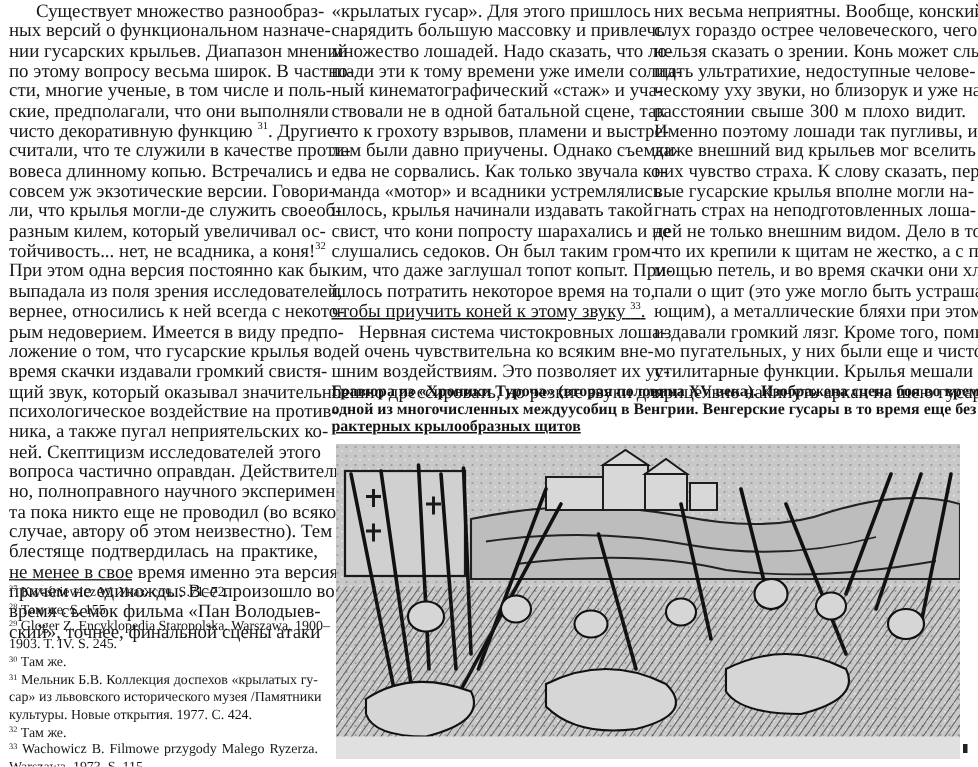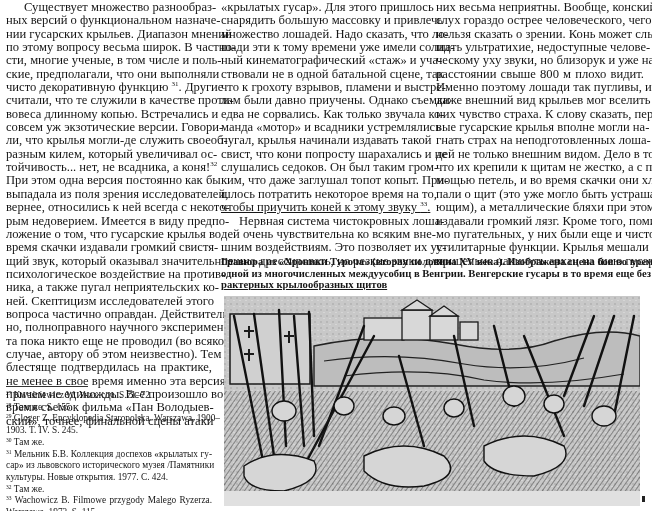--- a/index.html
+++ b/index.html
@@ -66,39 +66,39 @@
   <span class="ln">«крылатых гусар». Для этого пришлось</span>
   <span class="ln">снарядить большую массовку и привлечь</span>
   <span class="ln">множество лошадей. Надо сказать, что ло-</span>
   <span class="ln">шади эти к тому времени уже имели солид-</span>
   <span class="ln">ный кинематографический «стаж» и уча-</span>
   <span class="ln">ствовали не в одной батальной сцене, так</span>
   <span class="ln">что к грохоту взрывов, пламени и выстре-</span>
   <span class="ln">лам были давно приучены. Однако съемки</span>
   <span class="ln">едва не сорвались. Как только звучала ко-</span>
   <span class="ln">манда «мотор» и всадники устремлялись</span>
-  <span class="ln">пугал, крылья начинали издавать такой</span>
+  <span class="ln">шлось, крылья начинали издавать такой</span>
   <span class="ln">свист, что кони попросту шарахались и не</span>
   <span class="ln">слушались седоков. Он был таким гром-</span>
   <span class="ln">ким, что даже заглушал топот копыт. При-</span>
   <span class="ln">шлось потратить некоторое время на то,</span>
   <span class="ln last"><span>чтобы приучить коней к этому звуку</span> <sup>33</sup><span>.</span></span>
   <span class="ln indent">Нервная система чистокровных лоша-</span>
   <span class="ln">дей очень чувствительна ко всяким вне-</span>
   <span class="ln">шним воздействиям. Это позволяет их ус-</span>
   <span class="ln">пешно дрессировать, но резкие звуки для</span>
 </div>
 
 <div id="col-right" class="col">
   <span class="ln">них весьма неприятны. Вообще, конский</span>
   <span class="ln">слух гораздо острее человеческого, чего</span>
   <span class="ln">нельзя сказать о зрении. Конь может слы-</span>
   <span class="ln">шать ультратихие, недоступные челове-</span>
   <span class="ln">ческому уху звуки, но близорук и уже на</span>
-  <span class="ln">расстоянии свыше 800 м плохо видит.</span>
+  <span class="ln">расстоянии свыше 300 м плохо видит.</span>
   <span class="ln">Именно поэтому лошади так пугливы, и</span>
   <span class="ln">даже внешний вид крыльев мог вселить в</span>
   <span class="ln">них чувство страха. К слову сказать, пер-</span>
   <span class="ln">вые гусарские крылья вполне могли на-</span>
   <span class="ln">гнать страх на неподготовленных лоша-</span>
   <span class="ln">дей не только внешним видом. Дело в том,</span>
   <span class="ln">что их крепили к щитам не жестко, а с по-</span>
   <span class="ln">мощью петель, и во время скачки они хло-</span>
   <span class="ln">пали о щит (это уже могло быть устраша-</span>
   <span class="ln">ющим), а металлические бляхи при этом</span>

